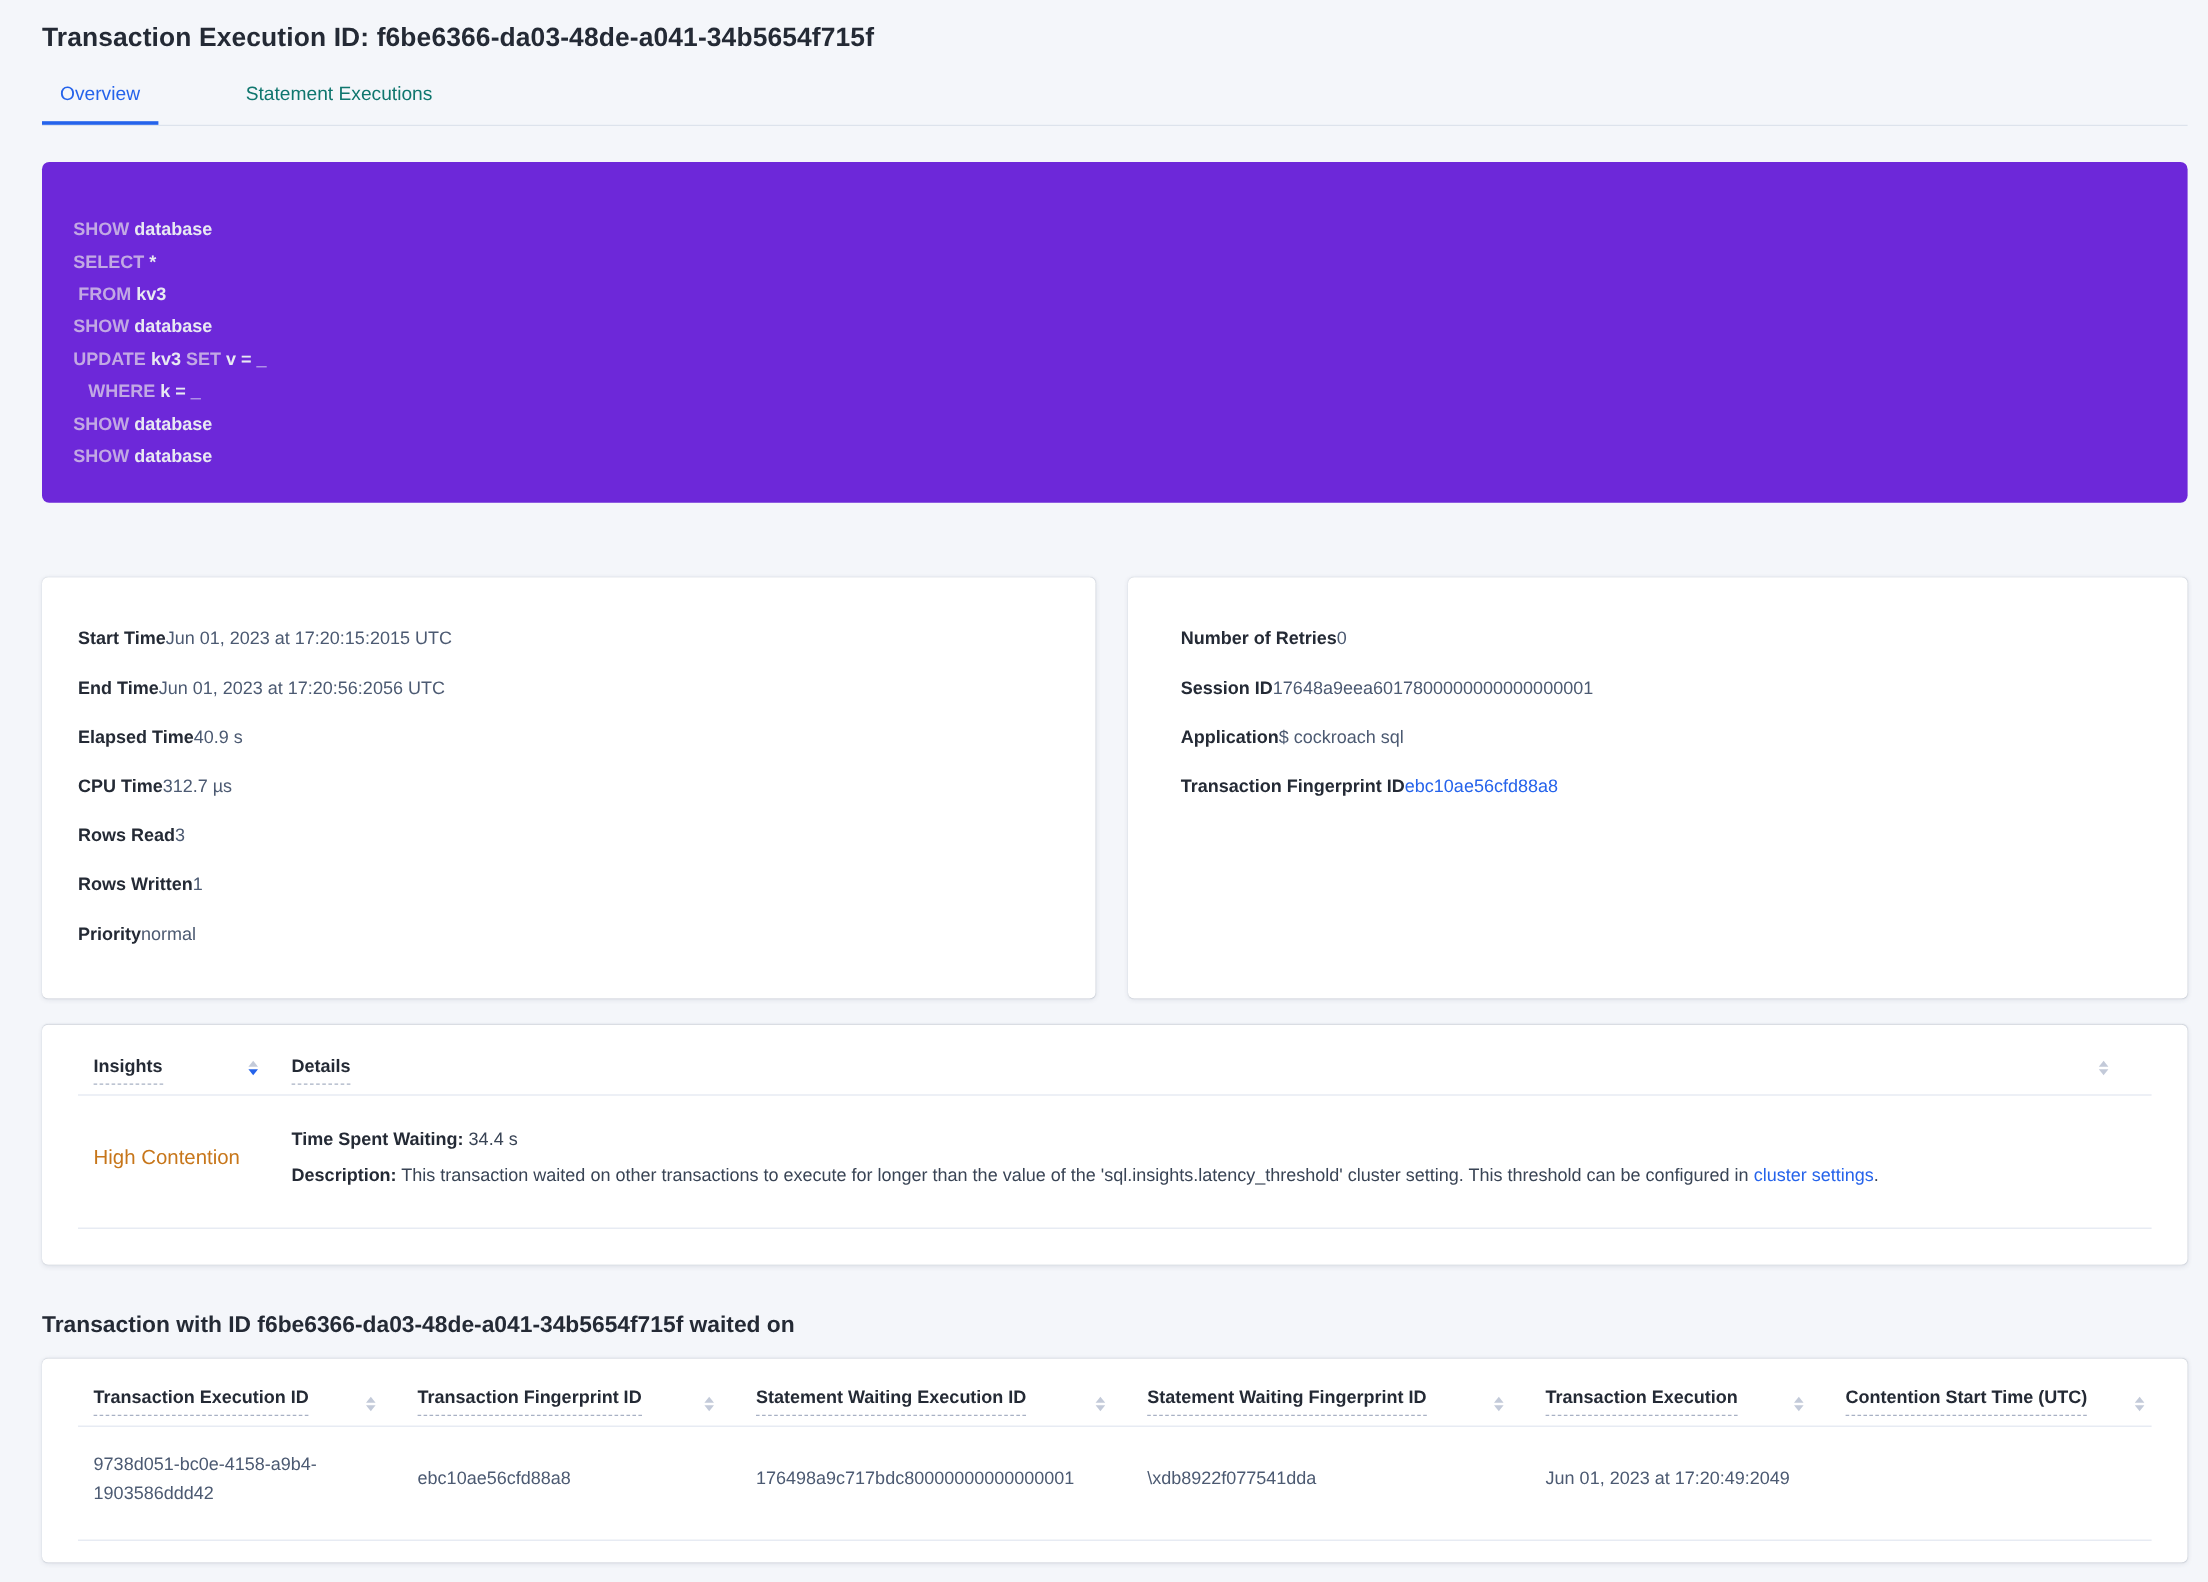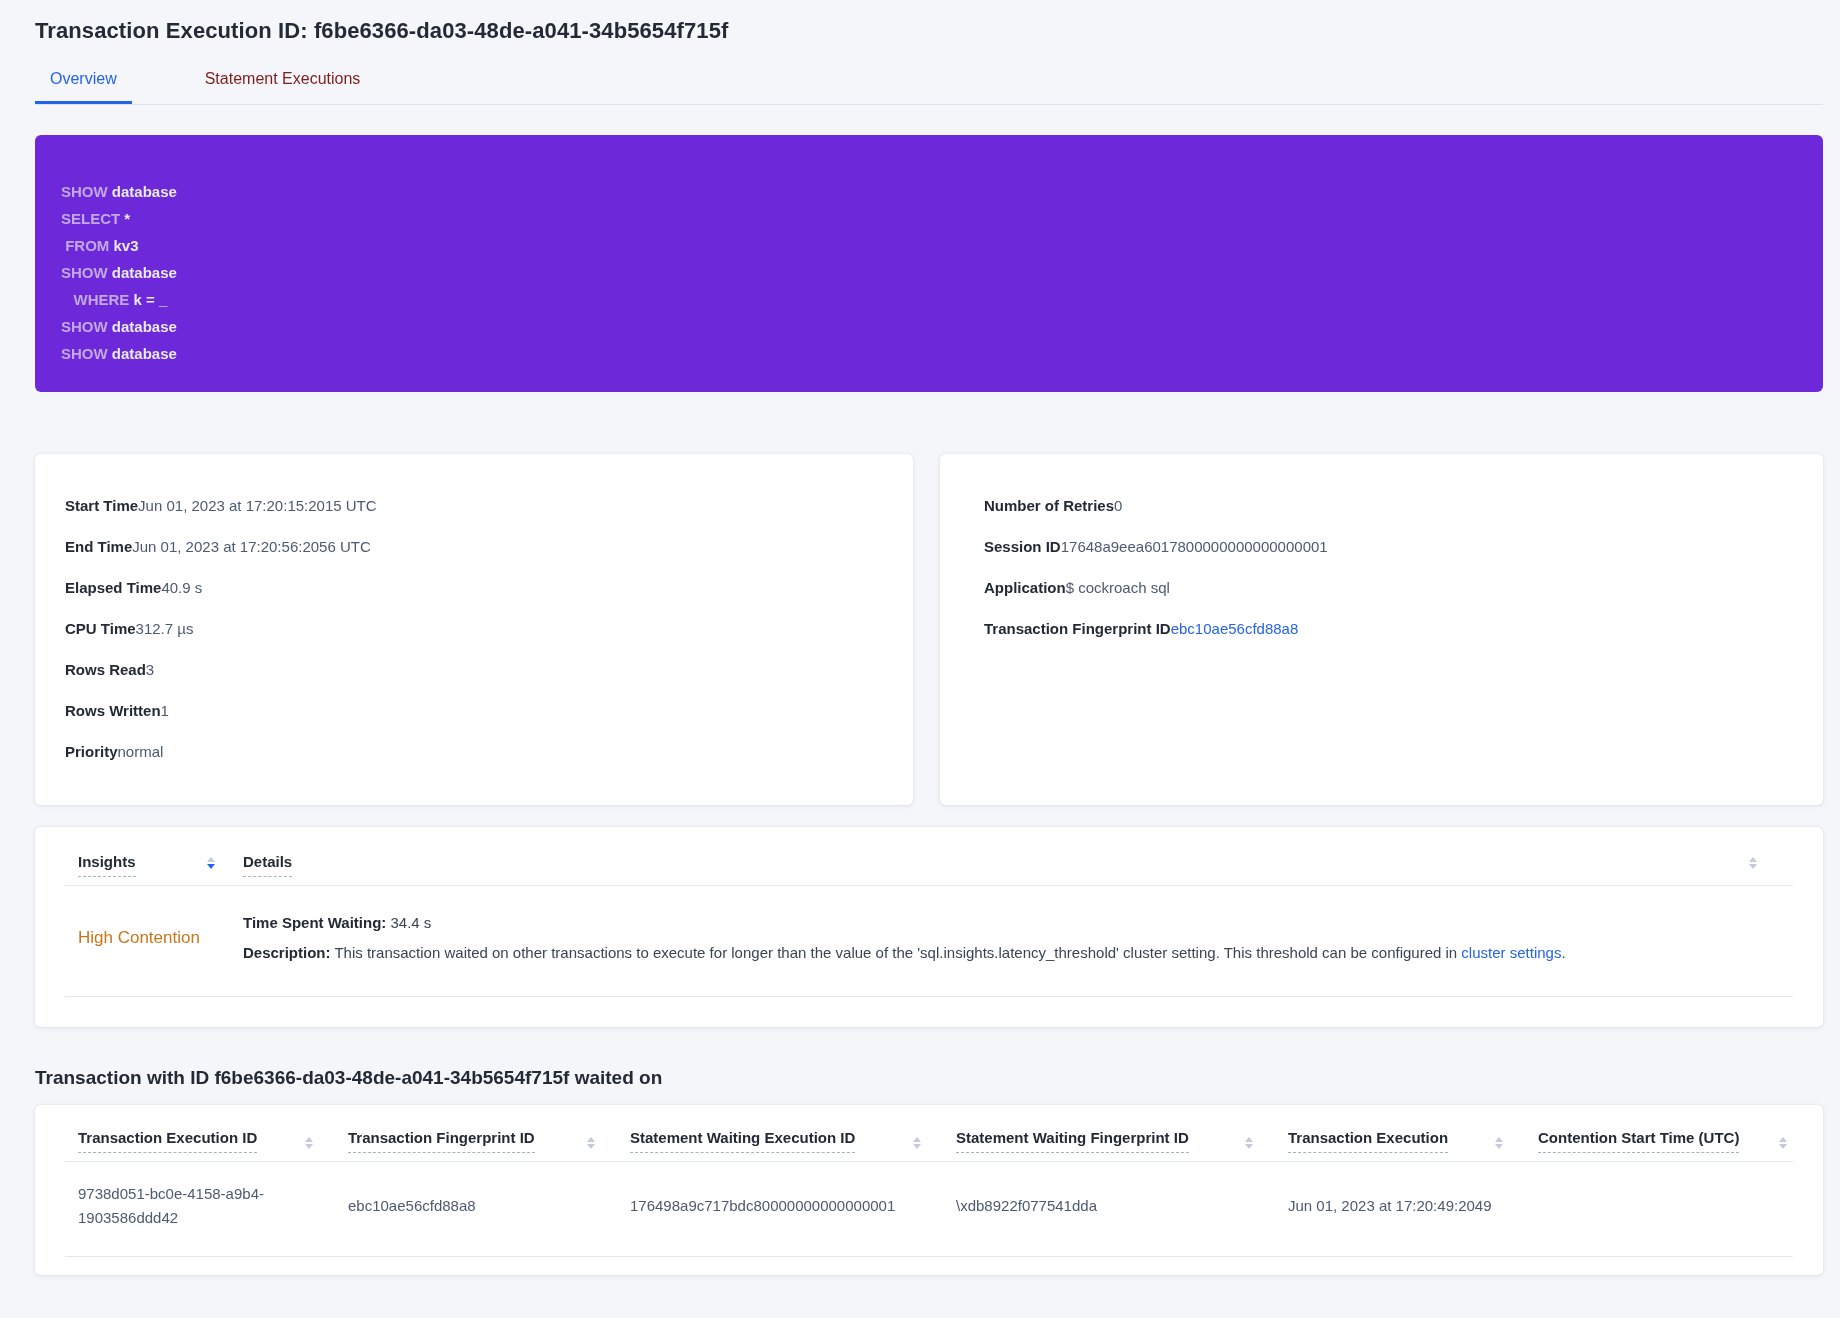--- a/index.html
+++ b/index.html
@@ -11,21 +11,21 @@
     -webkit-font-smoothing: antialiased;
   }
   .content { padding: 18px 17px 0 35px; }
 
   
   .page-title { font-size: 22px; font-weight: 700; color: #242a35; margin: 0; letter-spacing: 0.1px; }
 
   
   .tabs { display: flex; margin-top: 26px; border-bottom: 1px solid #dde3ec; }
   .tab {
-    font-size: 16px; color: #7f1d1d; padding: 0 15px 13px 15px; margin-right: 58px;
+    font-size: 16px; color: #0f766e; padding: 0 15px 13px 15px; margin-right: 58px;
     cursor: pointer; border-bottom: 3px solid transparent;
   }
   .tab.active { color: #2563eb; border-bottom-color: #2563eb; font-weight: 400; }
 
   
   .sql-box {
     margin-top: 30px; background: #6d28d9; border-radius: 6px;
     padding: 43px 30px 25px 26px;
     font-family: Liberation Sans, sans-serif;
     font-size: 15px; line-height: 27px; font-weight: 700;
@@ -97,20 +97,21 @@
   <nav class="tabs">
     <div class="tab active">Overview</div>
     <div class="tab">Statement Executions</div>
   </nav>
 
   <div class="sql-box">
     <div class="sql-line"><span class="kw">SHOW</span><span class="pl"> database</span></div>
     <div class="sql-line"><span class="kw">SELECT</span><span class="pl"> *</span></div>
     <div class="sql-line"><span class="pl"> </span><span class="kw">FROM</span><span class="pl"> kv3</span></div>
     <div class="sql-line"><span class="kw">SHOW</span><span class="pl"> database</span></div>
+    <div class="sql-line"><span class="kw">UPDATE</span><span class="pl"> kv3 </span><span class="kw">SET</span><span class="pl"> v = _</span></div>
     <div class="sql-line"><span class="pl">   </span><span class="kw">WHERE</span><span class="pl"> k = _</span></div>
     <div class="sql-line"><span class="kw">SHOW</span><span class="pl"> database</span></div>
     <div class="sql-line"><span class="kw">SHOW</span><span class="pl"> database</span></div>
   </div>
 
   <div class="cards">
 
     <div class="card summary left-card">
       <div class="kv-row">
           <span class="kv-label">Start Time</span>

